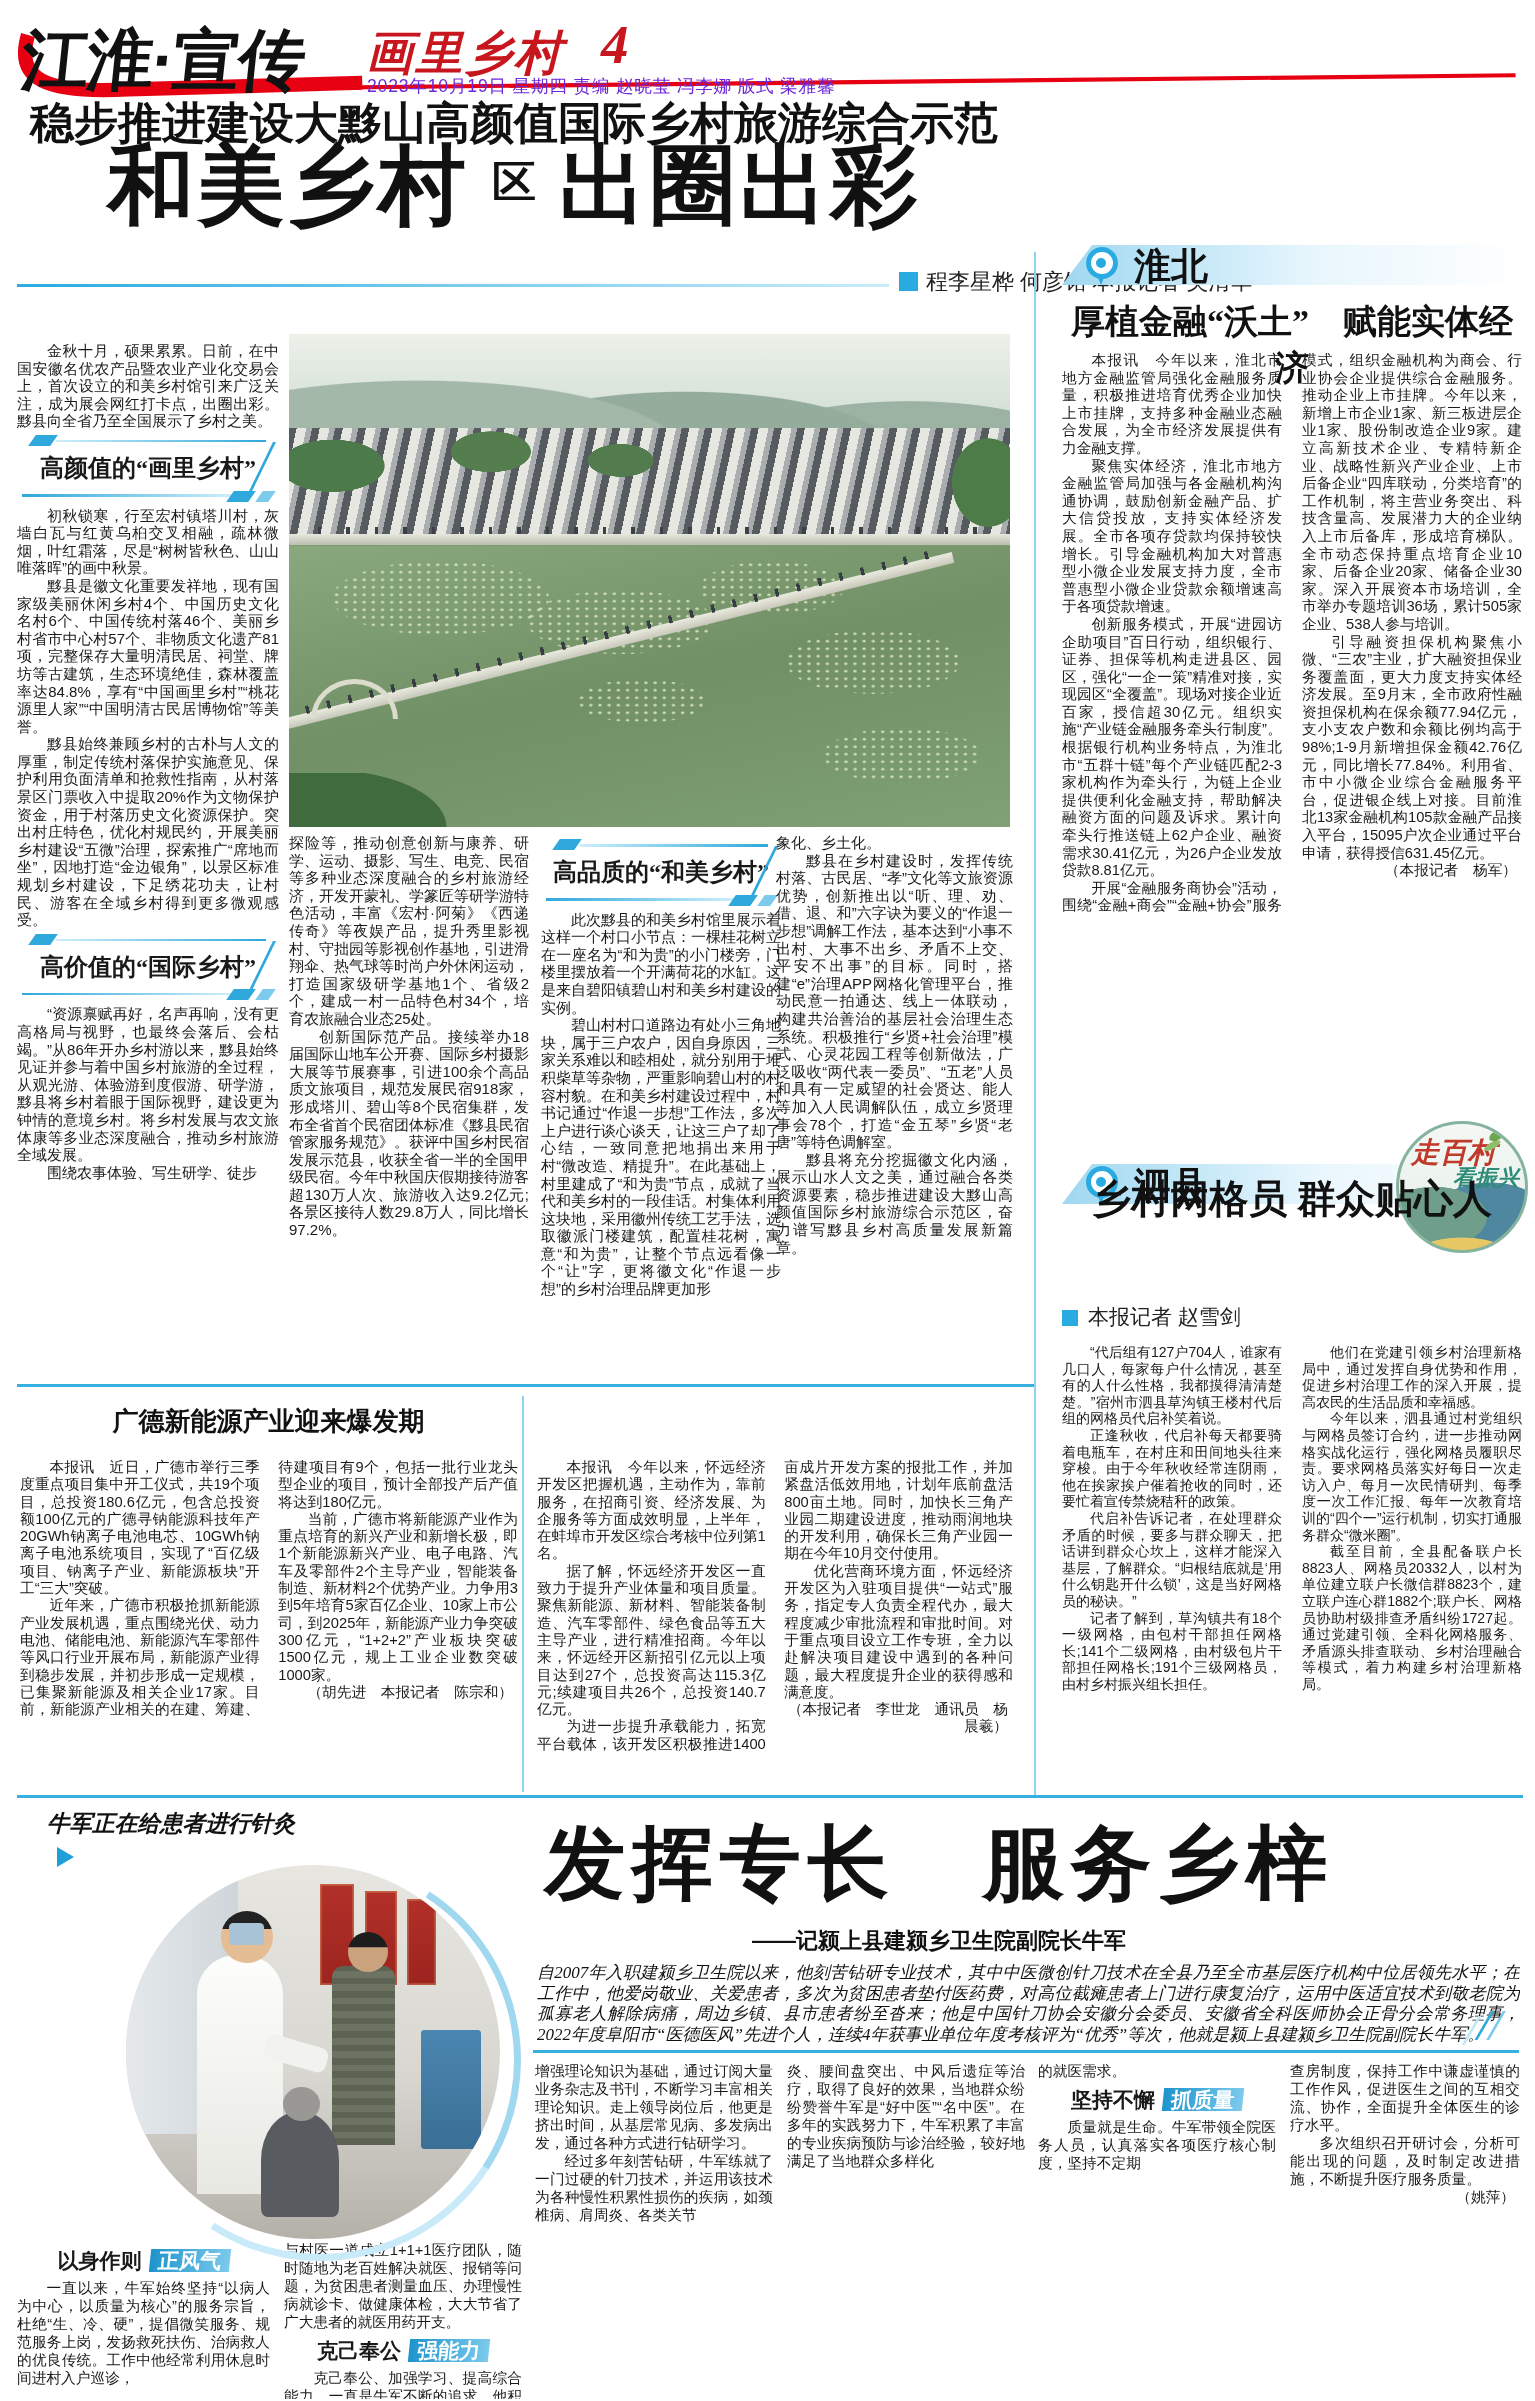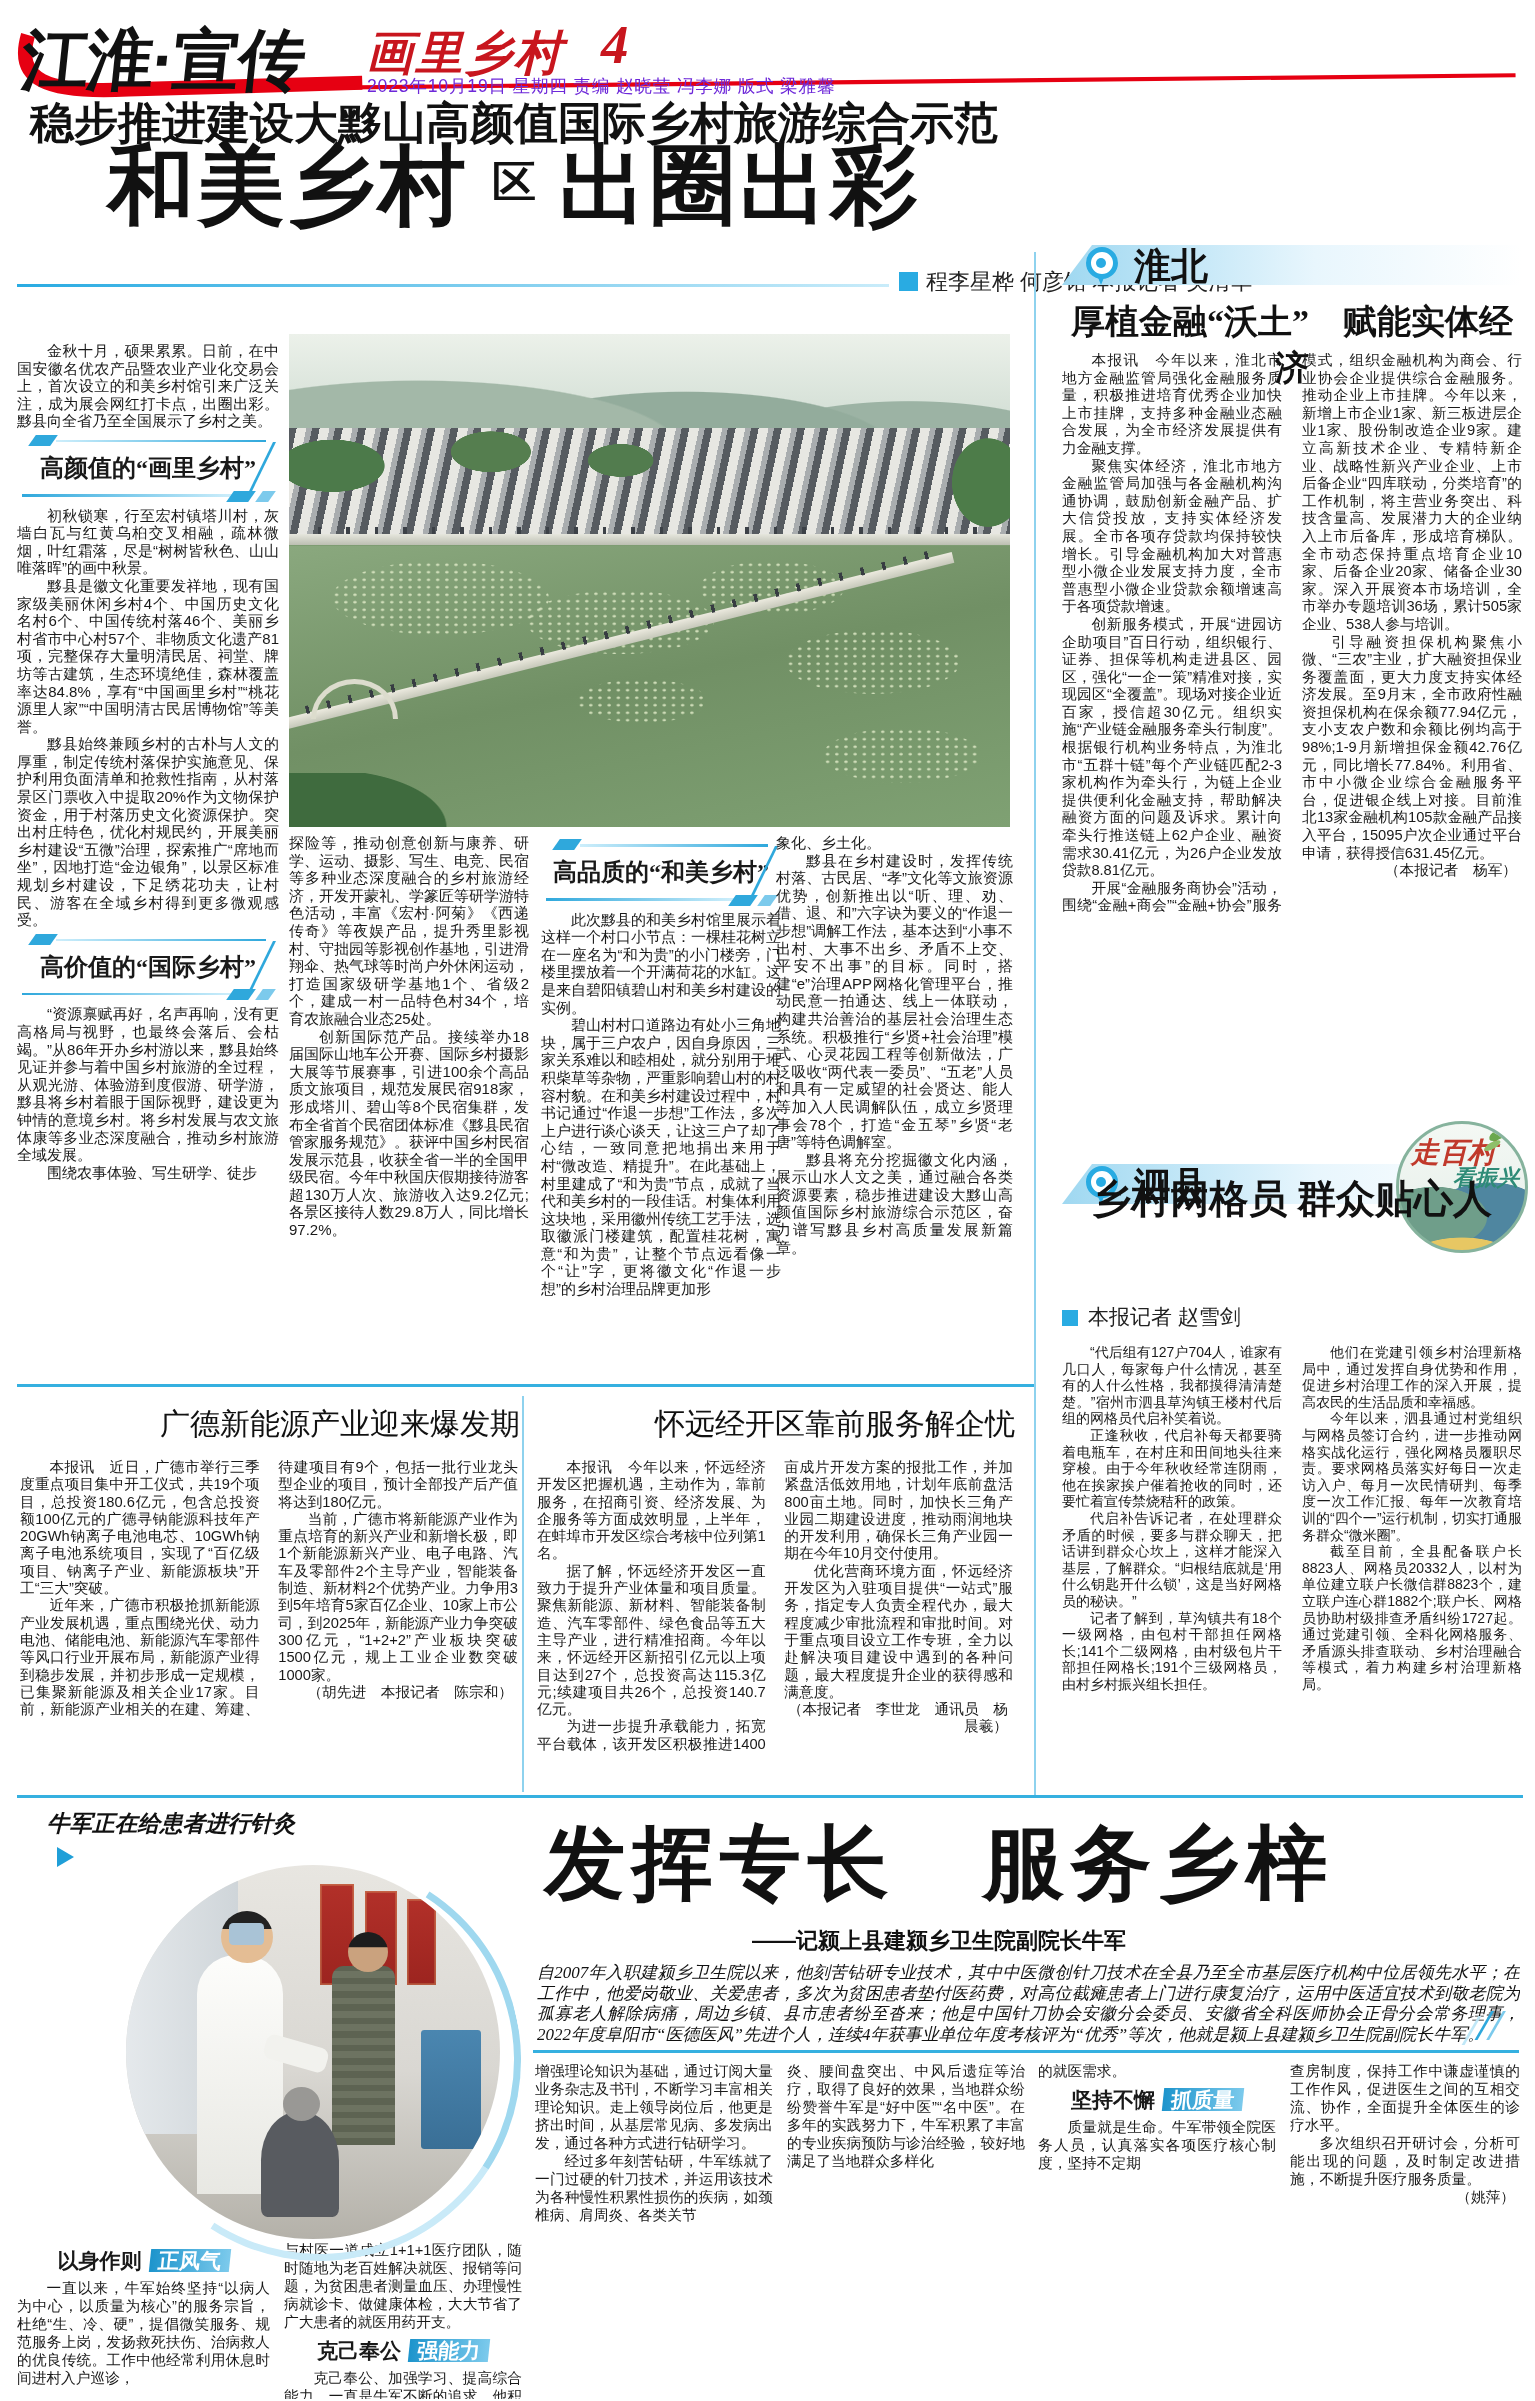--- a/index.html
+++ b/index.html
@@ -81,21 +81,21 @@
   .mp-grass{position:absolute;left:0;bottom:0;width:28%;height:11%;
      background:radial-gradient(85% 150% at 18% 100%,#3f6b3e 0 70%,transparent 71%);}
   .mp-tree-r{position:absolute;right:0;top:20%;width:11%;height:24%;
      background:radial-gradient(75% 62% at 72% 42%,#4d7c49 0 60%,transparent 61%);}
 
   
   .hrule{position:absolute;background:#35b0e0;}
   .vrule{position:absolute;background:#8ed2ee;}
 
   
-  .news-hl{position:absolute;font-size:30px;font-weight:normal;text-align:right;}
+  .news-hl{position:absolute;font-size:26px;font-weight:bold;}
   .body2{position:absolute;font-size:14.7px;line-height:17.3px;color:#191919;
      column-count:2;column-gap:18.5px;overflow:hidden;}
 
   
   .banner{position:absolute;width:460px;height:40px;
      background:linear-gradient(90deg,#9fd8f1,#e8f6fd 55%,#ffffff);
      clip-path:polygon(30px 0,100% 0,100% 100%,0 100%);}
   .banner .bl{position:absolute;left:72px;top:-3.4px;font-size:37px;font-weight:bold;
      font-family:"Liberation Serif",serif;}
   .pin{position:absolute;left:23.5px;top:1.7px;width:22px;height:22px;border-radius:50%;
@@ -258,21 +258,20 @@
   <div class="vrule" style="left:522px;top:1396px;width:1.7px;height:396px"></div>
 
   <div class="news-hl ctr serif abs" style="left:17px;top:1404px;width:503px">广德新能源产业迎来爆发期</div>
   <div class="body2 just" style="left:20px;top:1459px;width:498px;height:332px">
     <p>本报讯　近日，广德市举行三季度重点项目集中开工仪式，共19个项目，总投资180.6亿元，包含总投资额100亿元的广德寻钠能源科技年产20GWh钠离子电池电芯、10GWh钠离子电池系统项目，实现了“百亿级项目、钠离子产业、新能源板块”开工“三大”突破。</p>
     <p>近年来，广德市积极抢抓新能源产业发展机遇，重点围绕光伏、动力电池、储能电池、新能源汽车零部件等风口行业开展布局，新能源产业得到稳步发展，并初步形成一定规模，已集聚新能源及相关企业17家。目前，新能源产业相关的在建、筹建、待建项目有9个，包括一批行业龙头型企业的项目，预计全部投产后产值将达到180亿元。</p>
     <p>当前，广德市将新能源产业作为重点培育的新兴产业和新增长极，即1个新能源新兴产业、电子电路、汽车及零部件2个主导产业，智能装备制造、新材料2个优势产业。力争用3到5年培育5家百亿企业、10家上市公司，到2025年，新能源产业力争突破300亿元，“1+2+2”产业板块突破1500亿元，规上工业企业数突破1000家。</p>
     <p class="sig">（胡先进　本报记者　陈宗和）</p>
   </div>
 
-  <div class="news-hl ctr serif abs" style="left:535px;top:1404px;width:480px">怀远经开区靠前服务解企忧</div>
   <div class="body2 just" style="left:537px;top:1459px;width:476px;height:332px">
     <p>本报讯　今年以来，怀远经济开发区把握机遇，主动作为，靠前服务，在招商引资、经济发展、为企服务等方面成效明显，上半年，在蚌埠市开发区综合考核中位列第1名。</p>
     <p>据了解，怀远经济开发区一直致力于提升产业体量和项目质量。聚焦新能源、新材料、智能装备制造、汽车零部件、绿色食品等五大主导产业，进行精准招商。今年以来，怀远经开区新招引亿元以上项目达到27个，总投资高达115.3亿元;续建项目共26个，总投资140.7亿元。</p>
     <p>为进一步提升承载能力，拓宽平台载体，该开发区积极推进1400亩成片开发方案的报批工作，并加紧盘活低效用地，计划年底前盘活800亩土地。同时，加快长三角产业园二期建设进度，推动雨润地块的开发利用，确保长三角产业园一期在今年10月交付使用。</p>
     <p>优化营商环境方面，怀远经济开发区为入驻项目提供“一站式”服务，指定专人负责全程代办，最大程度减少审批流程和审批时间。对于重点项目设立工作专班，全力以赴解决项目建设中遇到的各种问题，最大程度提升企业的获得感和满意度。</p>
     <p class="sig">（本报记者　李世龙　通讯员　杨晨羲）</p>
   </div>
 
   <div class="banner" style="left:1062px;top:245px">
     <span class="pin"></span>

